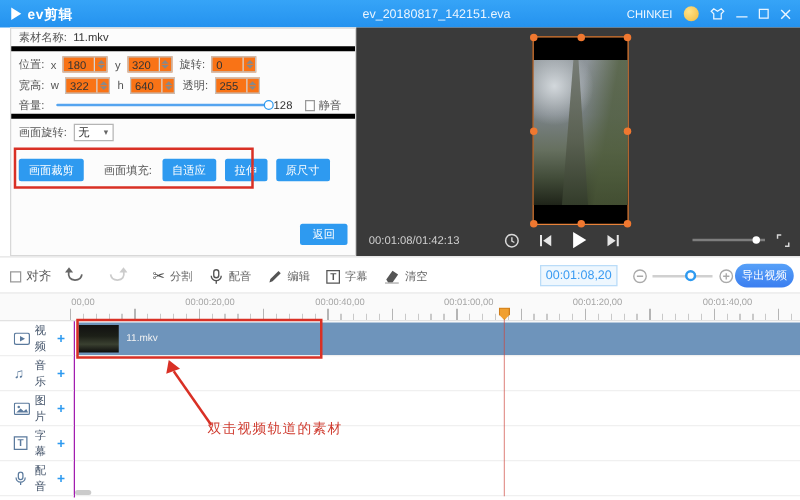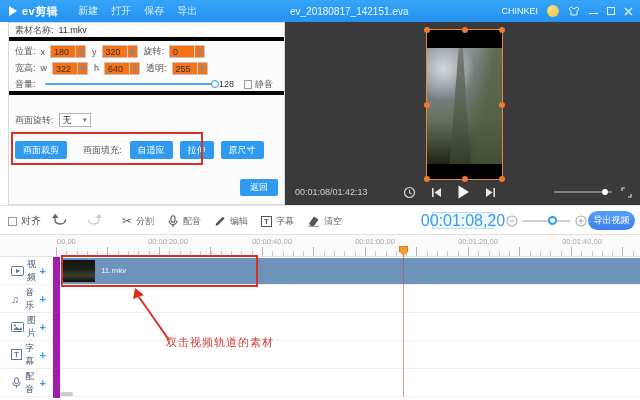--- a/index.html
+++ b/index.html
@@ -72,38 +72,38 @@
     border-top:1px solid #e4e4e4; border-bottom:1px solid #e0e0e0; }
   .align-chk { position:absolute; left:8px; top:8px; display:flex; align-items:center; font-size:10px; color:#555; }
   .align-chk .checkbox { margin:0 4px 0 0; }
   .undo { position:absolute; left:52px; top:7px; }
   .redo { position:absolute; left:86px; top:7px; }
   .tools { position:absolute; left:122px; top:0; height:30px; display:flex; align-items:center; gap:13px; }
   .tool { display:flex; align-items:center; gap:4px; font-size:9px; color:#666; }
   .tool .glyph { font-size:12px; color:#555; }
   .t-box { width:11px; height:11px; border:1px solid #555; font-size:8px; color:#555; display:flex; align-items:center; justify-content:center; font-weight:bold; }
   .time-box { position:absolute; left:432px; top:6px; width:62px; height:17px; background:#eef7fe;
-    border:1px solid #badcf8; color:#3a9bf2; font-size:16px; display:flex; align-items:center; justify-content:center; }
+    border:1px solid #badcf8; color:#3a9bf2; font-size:10px; display:flex; align-items:center; justify-content:center; }
   .zoom-out { position:absolute; left:506px; top:9px; }
   .zoom-in  { position:absolute; left:575px; top:9px; }
   .zoom-track { position:absolute; left:522px; top:14px; width:48px; height:2px; background:#d0d0d0; }
   .zoom-knob { position:absolute; left:26px; top:-4px; width:9px; height:9px; border-radius:50%; background:#fff; border:2px solid #2e9af0; }
   .btn-export { position:absolute; right:5px; top:5px; width:47px; height:19px; border:none; border-radius:10px;
     background:linear-gradient(180deg,#56a0f8,#3b7ef0); color:#fff; font-size:9px; font-family:inherit; }
 
   
   .timeline { position:absolute; left:0; top:235px; width:640px; height:165px; background:#fff; }
   .ruler { position:absolute; left:0; top:0; width:640px; height:22px; background:#fafafa; border-bottom:1px solid #e2e2e2; }
   .ruler .rl { position:absolute; top:2px; font-size:7.5px; color:#a5a5a5; transform:translateX(-50%); white-space:nowrap; }
   .ruler .rl.first { transform:none; }
   .ticks-s { position:absolute; left:56px; right:0; bottom:0; height:5px;
     background:repeating-linear-gradient(90deg,#c9c9c9 0 1px,transparent 1px 10.3px); }
   .ticks-l { position:absolute; left:56px; right:0; bottom:0; height:9px;
     background:repeating-linear-gradient(90deg,#b5b5b5 0 1px,transparent 1px 51.5px); }
-  .track-labels { position:absolute; left:0; top:22px; width:60px; height:141px; border-right:7px solid #a21caf; }
+  .track-labels { position:absolute; left:0; top:22px; width:60px; height:141px; border-right:1px solid #a21caf; }
   .trow { height:28px; display:flex; align-items:center; padding-left:11px; border-bottom:1px solid #efefef; }
   .trow .ticon { width:14px; color:#5b7a9d; font-size:11px; display:flex; align-items:center; }
   .trow .tname { font-size:9px; color:#44546a; margin-left:3px; }
   .trow .tadd { margin-left:auto; margin-right:7px; color:#2e9af0; font-size:11px; font-weight:bold; }
   .lane { position:absolute; left:60px; width:580px; height:28px; border-bottom:1px solid #f0f0f0; }
   .clip-bar { position:absolute; left:62px; top:23px; width:578px; height:26px; background:#6e94bb; }
   .clip-thumb { position:absolute; left:1px; top:2px; width:32px; height:22px;
     background:linear-gradient(180deg,#111 0%,#1c1f17 40%,#3a4030 70%,#0c0c0c 100%); }
   .clip-name { position:absolute; left:39px; top:8px; font-size:8px; color:#f2f2f2; }
   .clip-red-box { position:absolute; left:61px; top:20px; width:197px; height:32px; border:2px solid #d93025; pointer-events:none; }
@@ -118,26 +118,20 @@
 </head>
 <body>
 
 <div class="app">
 
   <div class="titlebar">
     <div class="logo">
       <span class="logo-tri"></span>
       <span class="logo-text">ev剪辑</span>
     </div>
-    <div class="menu">
-      <span>新建</span>
-      <span>打开</span>
-      <span>保存</span>
-      <span>导出</span>
-    </div>
     <span class="doc-title">ev_20180817_142151.eva</span>
     <div class="tb-right">
       <span class="username">CHINKEI</span>
       <span class="avatar"></span>
       <svg width="12" height="10" viewBox="0 0 12 10">
         <path d="M3 1 L6 3 L9 1 L11 3 L9 5 L9 9 L3 9 L3 5 L1 3 Z" fill="none" stroke="#eaf5ff" stroke-width="1"></path>
       </svg>
       <span class="win-min"></span>
       <span class="win-max"></span>
       <svg width="9" height="9" viewBox="0 0 9 9">
@@ -207,21 +201,21 @@
     </div>
     <div class="p-row b" style="height:18px">
       <span class="lab">音量:</span>
       <span class="vol-track">
         <span class="vol-knob"></span>
       </span>
       <span class="val-plain">128</span>
       <span class="checkbox"></span>
       <span class="lab">静音</span>
     </div>
-    <div class="p-row" style="height:22px;margin-top:14px">
+    <div class="p-row" style="height:22px;margin-top:0">
       <span class="lab">画面旋转:</span>
       <span class="select">
         <span>无</span>
         <span class="caret">▾</span>
       </span>
     </div>
     <div class="fill-row">
       <div class="red-box"></div>
       <button class="btn-blue">画面裁剪</button>
       <span class="lab fill-label">画面填充:</span>

